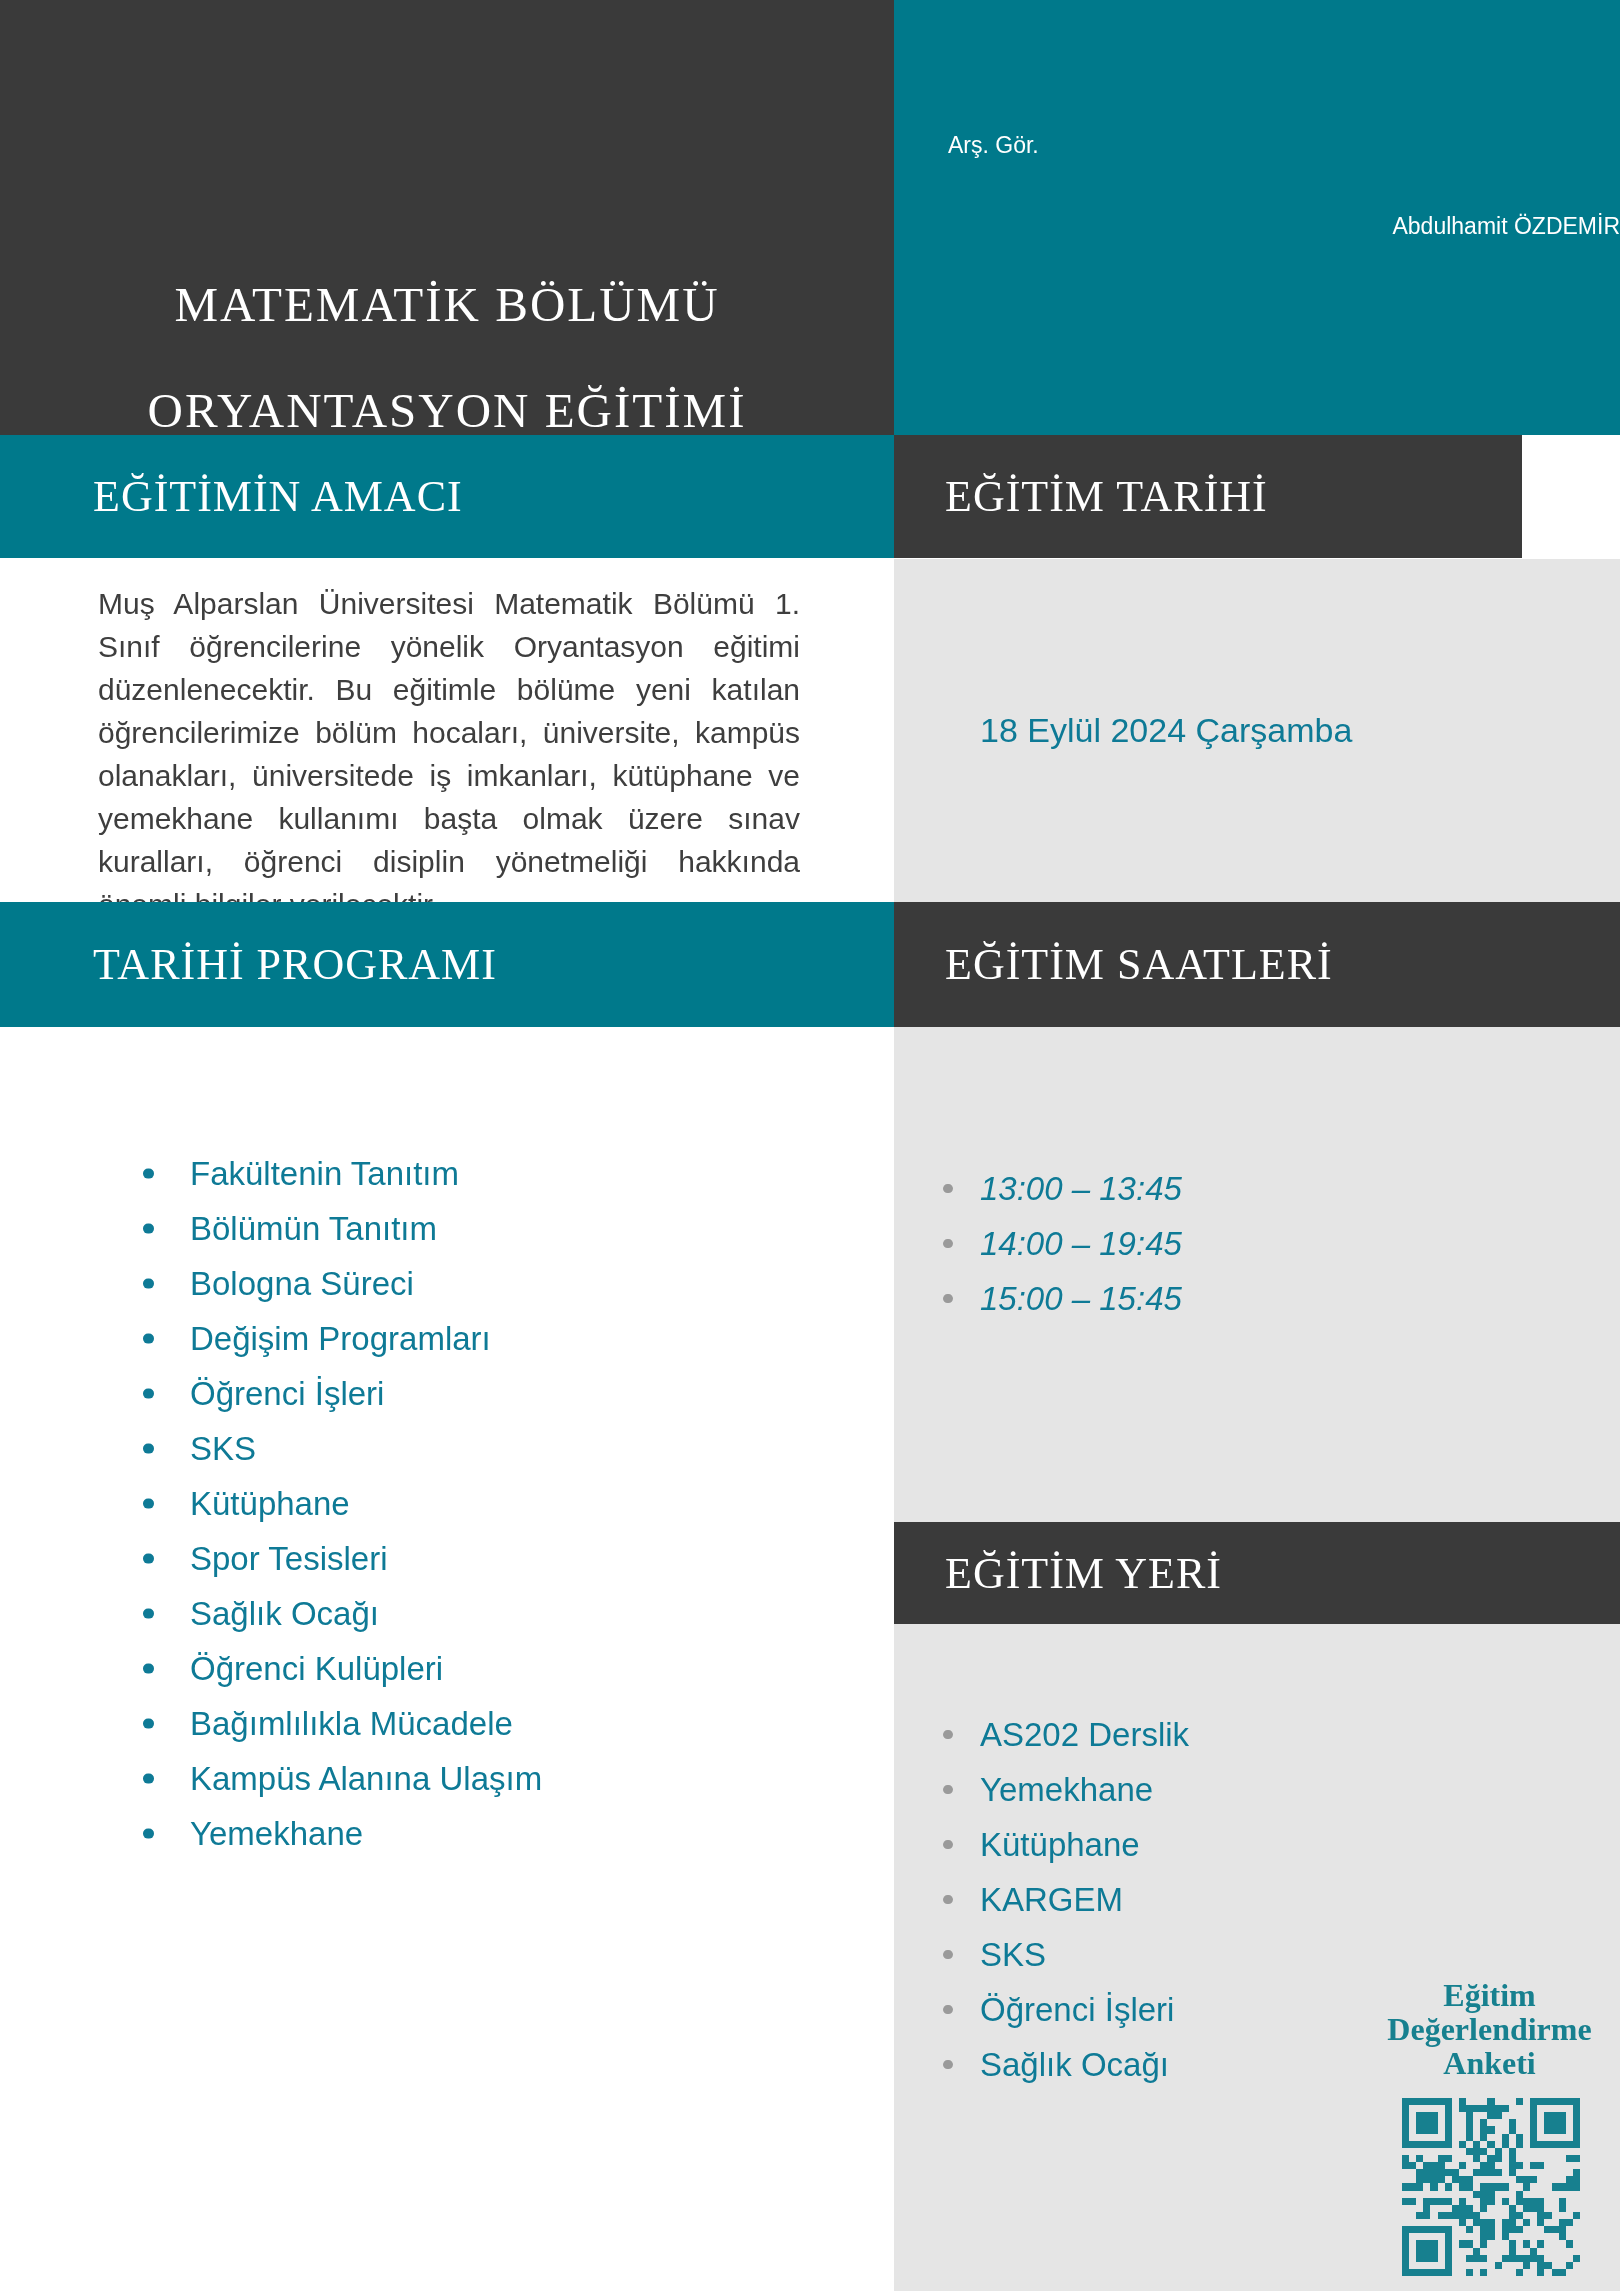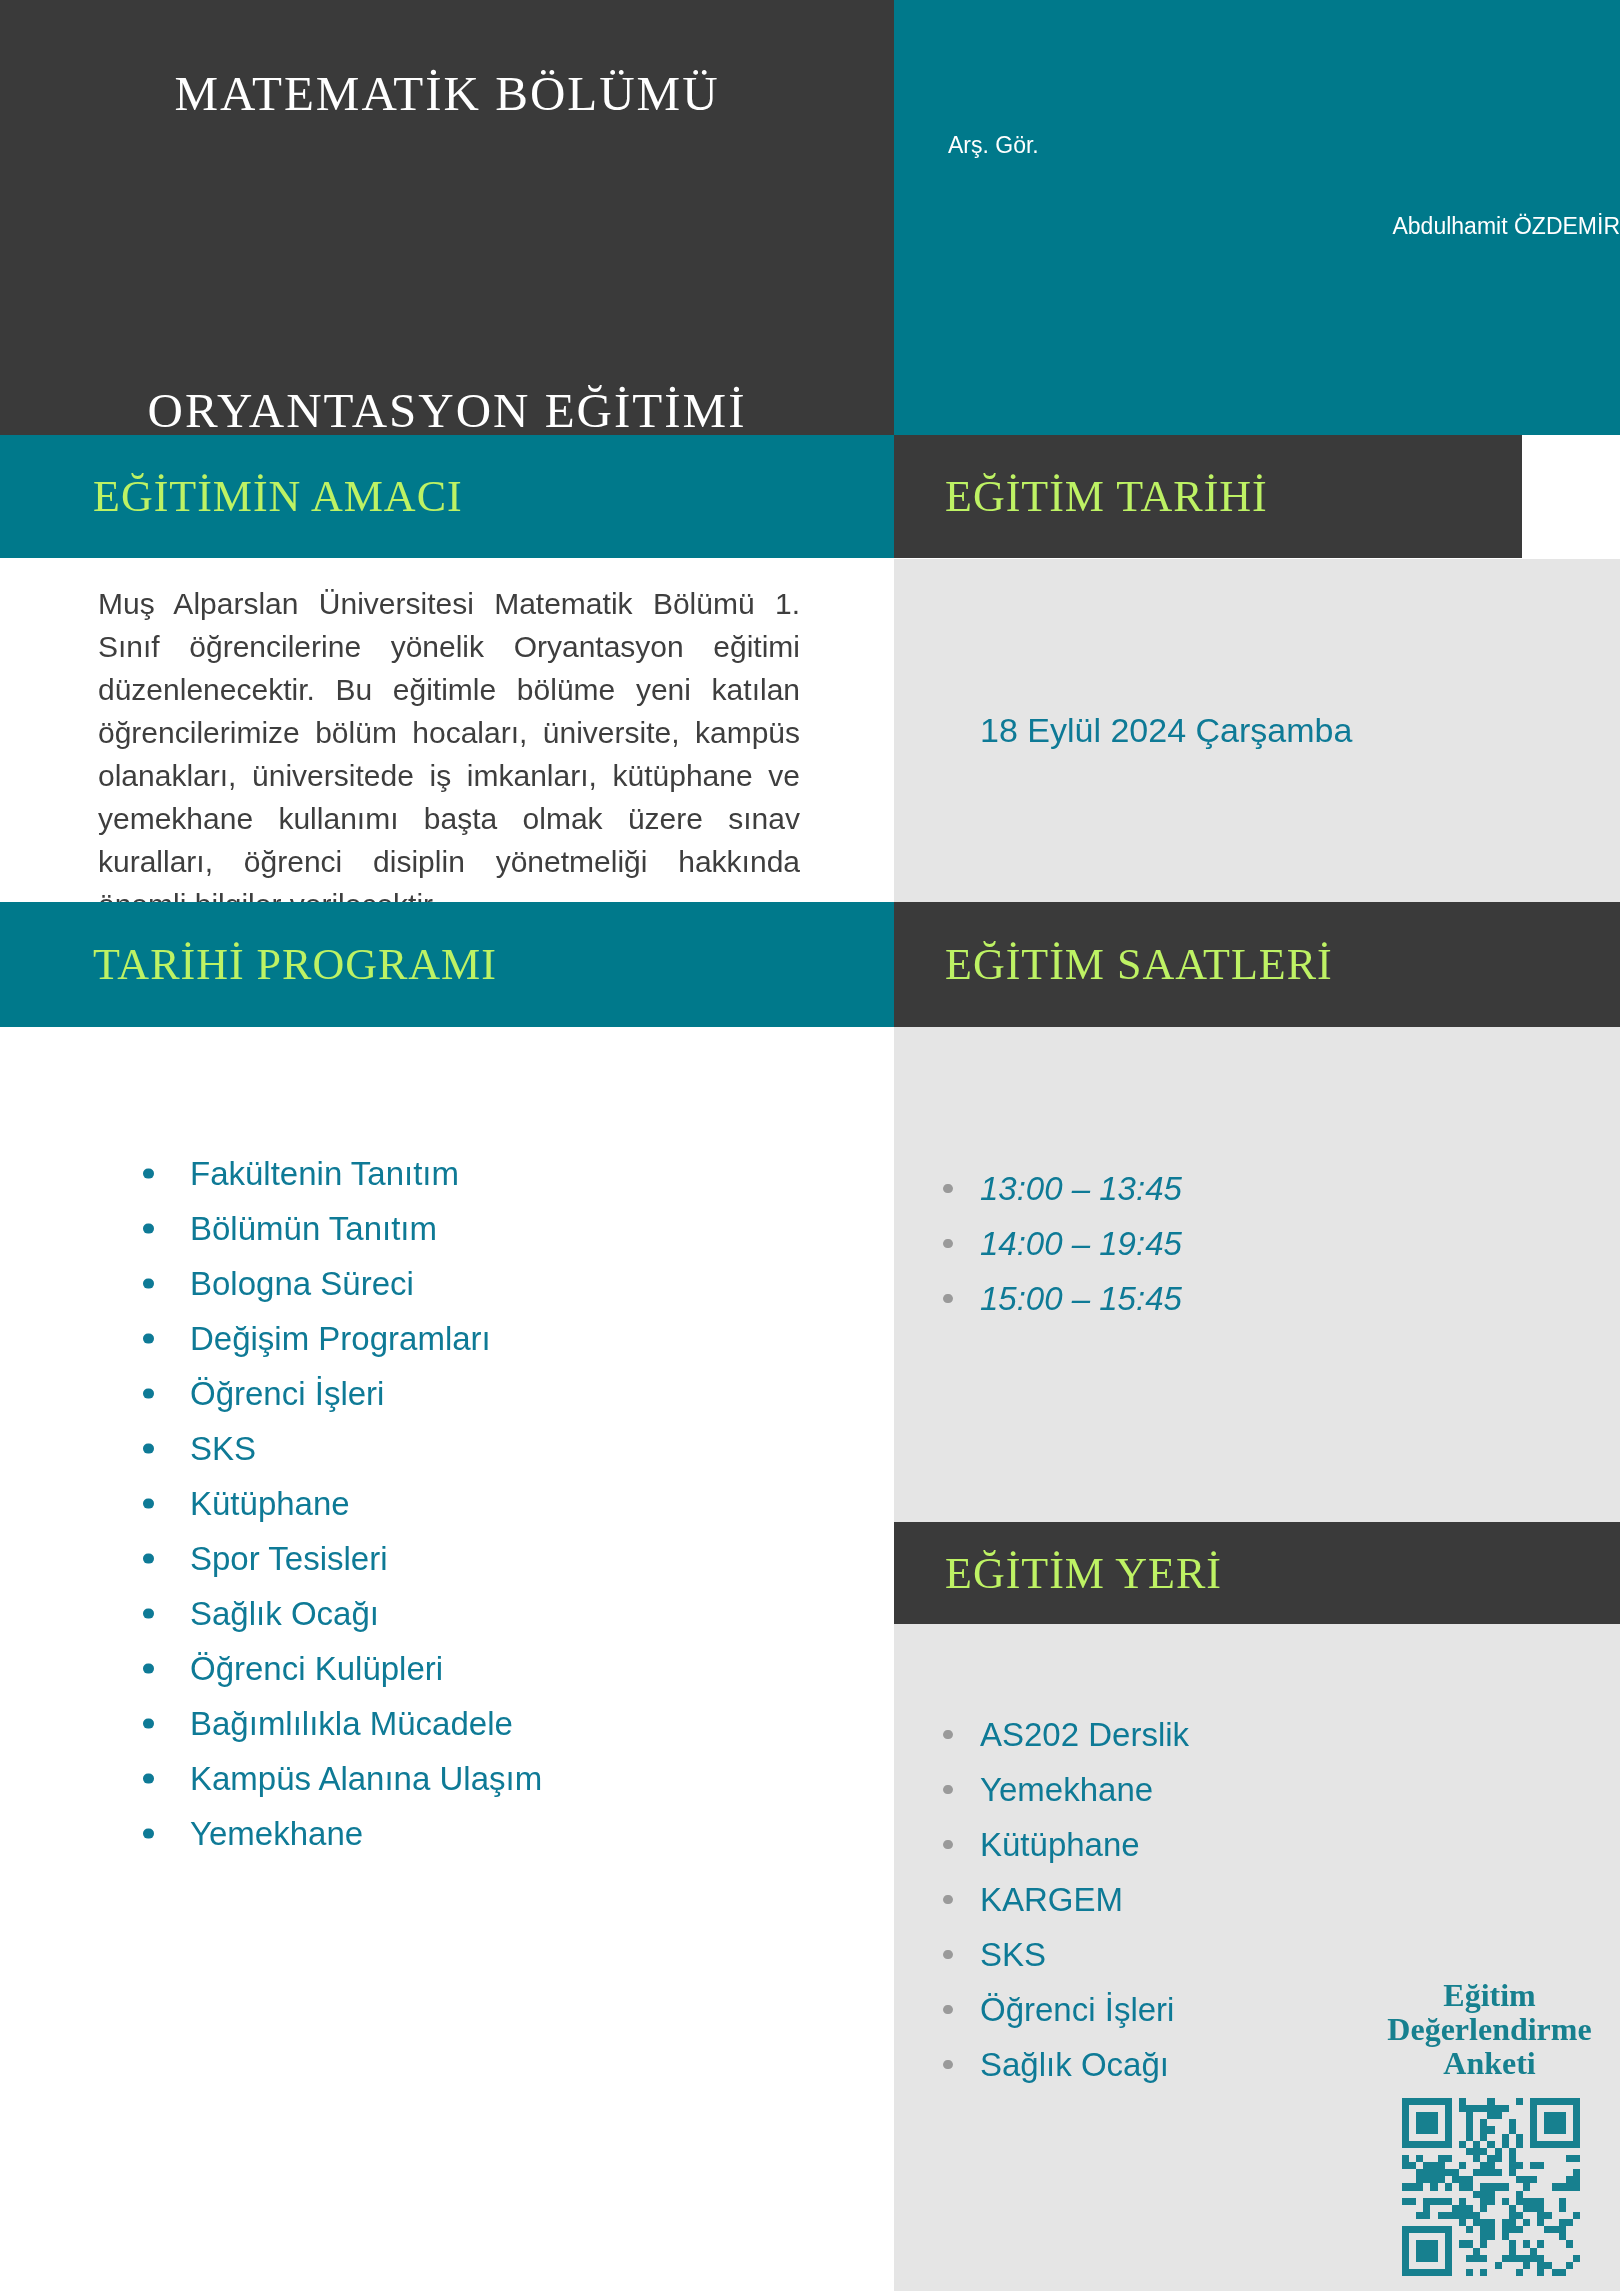--- a/index.html
+++ b/index.html
@@ -19,35 +19,35 @@
     font-family:"Liberation Sans", sans-serif;
     overflow:hidden;
   }
   
   .title-block{
     position:absolute;left:0;top:0;width:894px;height:435px;
     background:var(--charcoal);
     color:#fff;
     font-family:"Liberation Serif", serif;
     font-size:49px;letter-spacing:2px;line-height:1;
-    display:flex;flex-direction:column;align-items:center;justify-content:space-between;
+    display:flex;flex-direction:column;align-items:center;justify-content:flex-end;
     gap:57px;padding-top:69px;box-sizing:border-box;
     text-align:center;
   }
   .instructor-block{
     position:absolute;left:894px;top:0;width:726px;height:435px;
     background:var(--teal);
     color:#fff;font-size:23px;line-height:1;
     padding:134px 0 0 54px;box-sizing:border-box;
   }
   .instructor-block .line2{margin-top:58px;text-align:right;}
   
   .band{
     position:absolute;display:flex;align-items:center;
-    color:#bef264;font-family:"Liberation Serif", serif;
+    color:#ffffff;font-family:"Liberation Serif", serif;
     font-size:44px;letter-spacing:1px;
     box-sizing:border-box;z-index:3;
   }
   .band-amac   {left:0;   top:435px; width:894px;height:123px;background:var(--teal);    padding-left:93px;}
   .band-tarih  {left:894px;top:435px;width:628px;height:123px;background:var(--charcoal);padding-left:51px;}
   .band-program{left:0;   top:902px; width:894px;height:125px;background:var(--teal);    padding-left:93px;}
   .band-saat   {left:894px;top:902px;width:726px;height:125px;background:var(--charcoal);padding-left:51px;}
   .band-yer    {left:894px;top:1522px;width:726px;height:102px;background:var(--charcoal);padding-left:51px;}
   
   .right-gray{

